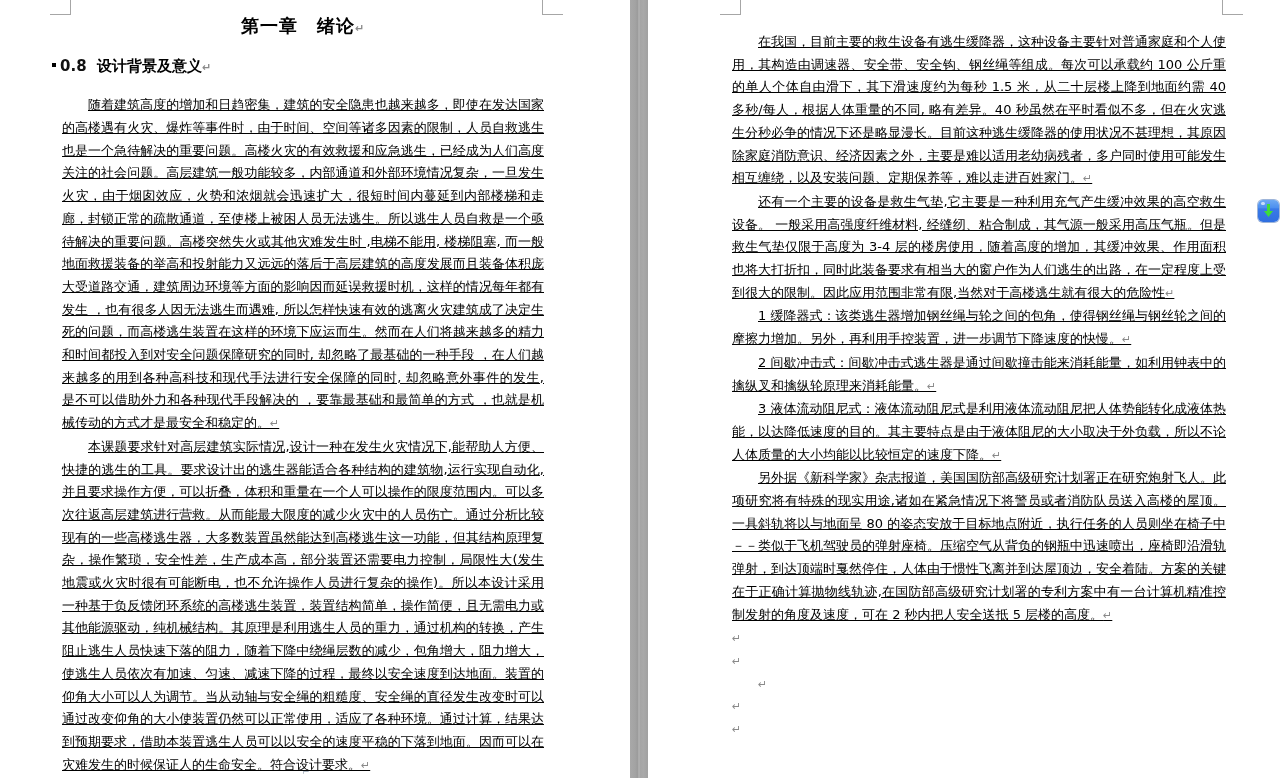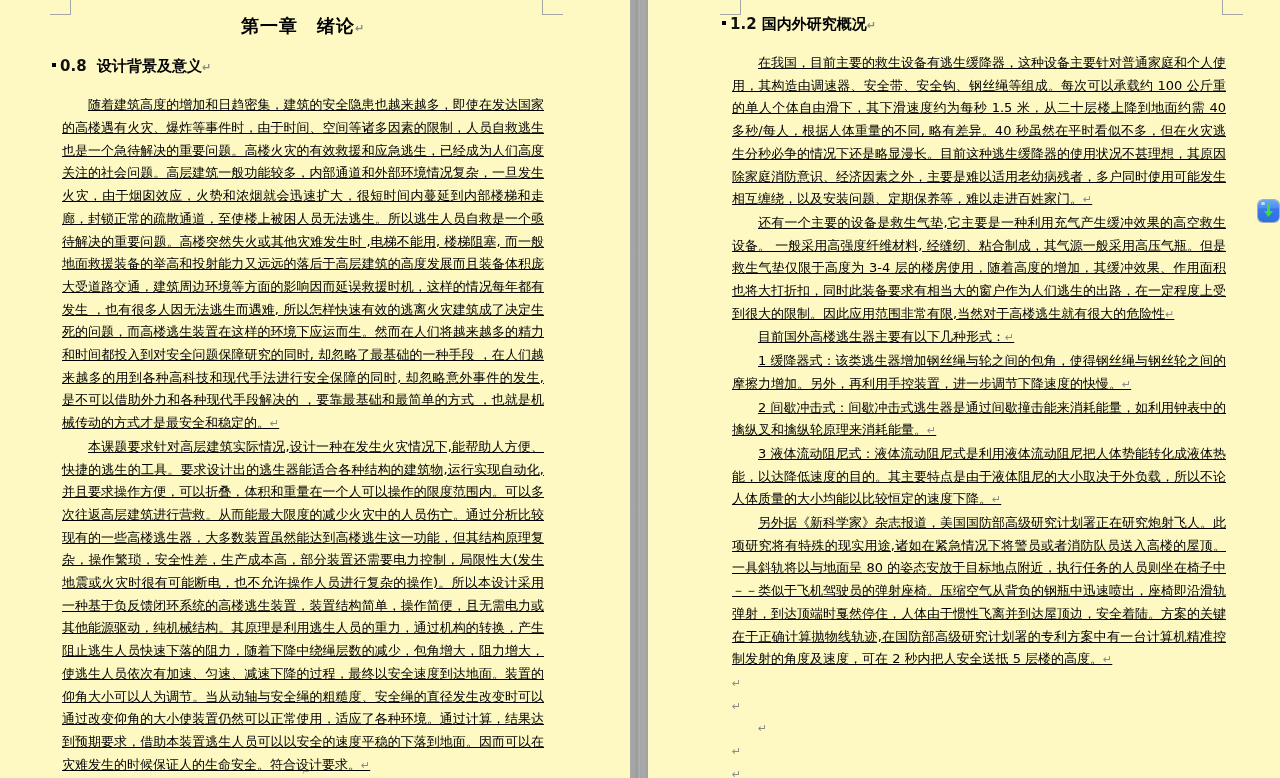--- a/index.html
+++ b/index.html
@@ -20,21 +20,21 @@
     width: 1280px;
     height: 778px;
     background: #808080;
     overflow: hidden;
   }
 
   
   .page {
     position: absolute;
     top: 0;
-    background: #fef9c3;
+    background: #ffffff;
     overflow: hidden;
   }
   .page-left  { left: 0px;   width: 630px; height: 778px; }
   .page-right { left: 648px; width: 632px; height: 778px; }
 
   
   .gutter {
     position: absolute;
     top: 0;
     left: 630px;
@@ -215,29 +215,27 @@
       </div>
     <div class="crop tr" style="left:574px; top:0;">
         <i class="v"></i>
         <i class="h"></i>
       </div>
 
     <div style="position:absolute; left:84px; top:0; width:494px;">
 
       <div style="height:14px;"></div>
 
-      <div class="heading" style="margin-left:-10px;"><span class="sq-bullet"></span><span class="num">1.2</span>&nbsp;<span>国内外研究概况</span><span class="pilcrow">↵</span></div>
 
       <div style="height:17px;"></div>
 
       <p class="para"><span>在我国，目前主要的救生设备有逃生缓降器，这种设备主要针对普通家庭和个人使用，其构造由调速器、安全带、安全钩、钢丝绳等组成。每次可以承载约 100 公斤重的单人个体自由滑下，其下滑速度约为每秒 1.5 米，从二十层楼上降到地面约需 40 多秒/每人，根据人体重量的不同, 略有差异。40 秒虽然在平时看似不多，但在火灾逃生分秒必争的情况下还是略显漫长。目前这种逃生缓降器的使用状况不甚理想，其原因除家庭消防意识、经济因素之外，主要是难以适用老幼病残者，多户同时使用可能发生相互缠绕，以及安装问题、定期保养等，难以走进百姓家门。</span><span class="pilcrow">↵</span></p>
 
       <p class="para"><span>还有一个主要的设备是救生气垫,它主要是一种利用充气产生缓冲效果的高空救生设备。 一般采用高强度纤维材料, 经缝纫、粘合制成，其气源一般采用高压气瓶。但是救生气垫仅限于高度为 3-4 层的楼房使用，随着高度的增加，其缓冲效果、作用面积也将大打折扣，同时此装备要求有相当大的窗户作为人们逃生的出路，在一定程度上受到很大的限制。因此应用范围非常有限,当然对于高楼逃生就有很大的危险性</span><span class="pilcrow">↵</span></p>
 
-      <p class="para"><span>目前国外高楼逃生器主要有以下几种形式：</span><span class="pilcrow">↵</span></p>
 
       <p class="para list"><span>1 缓降器式：该类逃生器增加钢丝绳与轮之间的包角，使得钢丝绳与钢丝轮之间的摩擦力增加。另外，再利用手控装置，进一步调节下降速度的快慢。</span><span class="pilcrow">↵</span></p>
 
       <p class="para list"><span>2 间歇冲击式：间歇冲击式逃生器是通过间歇撞击能来消耗能量，如利用钟表中的擒纵叉和擒纵轮原理来消耗能量。</span><span class="pilcrow">↵</span></p>
 
       <p class="para list"><span>3 液体流动阻尼式：液体流动阻尼式是利用液体流动阻尼把人体势能转化成液体热能，以达降低速度的目的。其主要特点是由于液体阻尼的大小取决于外负载，所以不论人体质量的大小均能以比较恒定的速度下降。</span><span class="pilcrow">↵</span></p>
 
       <p class="para"><span>另外据《新科学家》杂志报道，美国国防部高级研究计划署正在研究炮射飞人。此项研究将有特殊的现实用途,诸如在紧急情况下将警员或者消防队员送入高楼的屋顶。一具斜轨将以与地面呈 80 的姿态安放于目标地点附近，执行任务的人员则坐在椅子中－－类似于飞机驾驶员的弹射座椅。压缩空气从背负的钢瓶中迅速喷出，座椅即沿滑轨弹射，到达顶端时戛然停住，人体由于惯性飞离并到达屋顶边，安全着陆。方案的关键在于正确计算抛物线轨迹,在国防部高级研究计划署的专利方案中有一台计算机精准控制发射的角度及速度，可在 2 秒内把人安全送抵 5 层楼的高度。</span><span class="pilcrow">↵</span></p>
 
       <div class="empty-para"><span class="pilcrow">↵</span></div>

